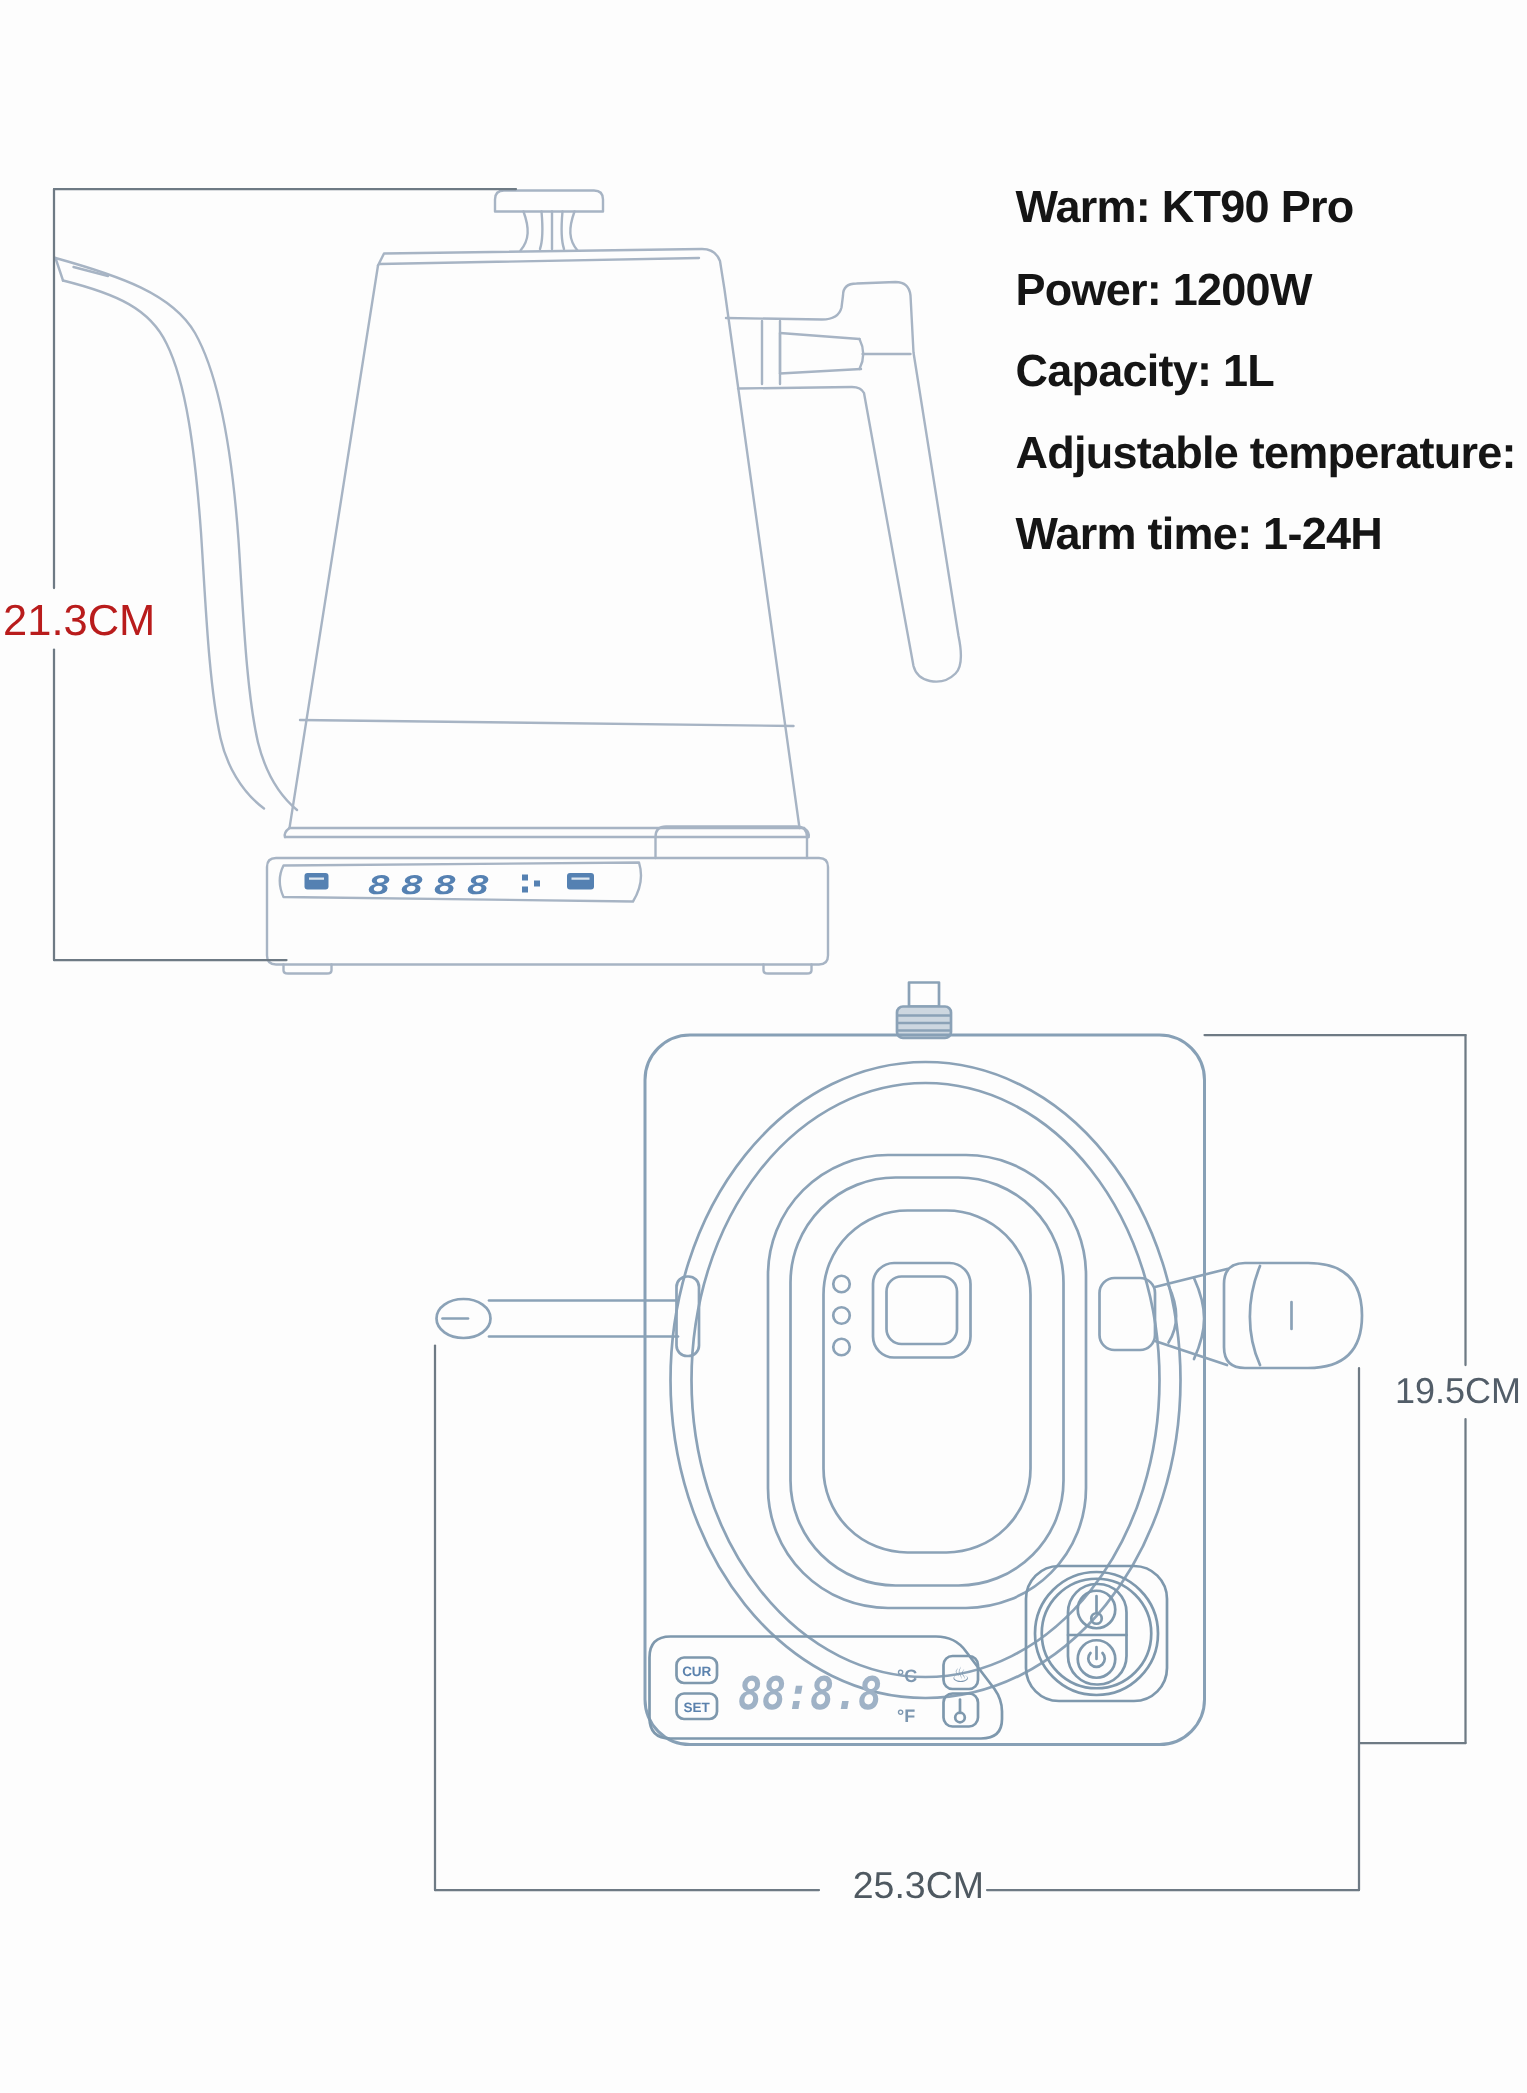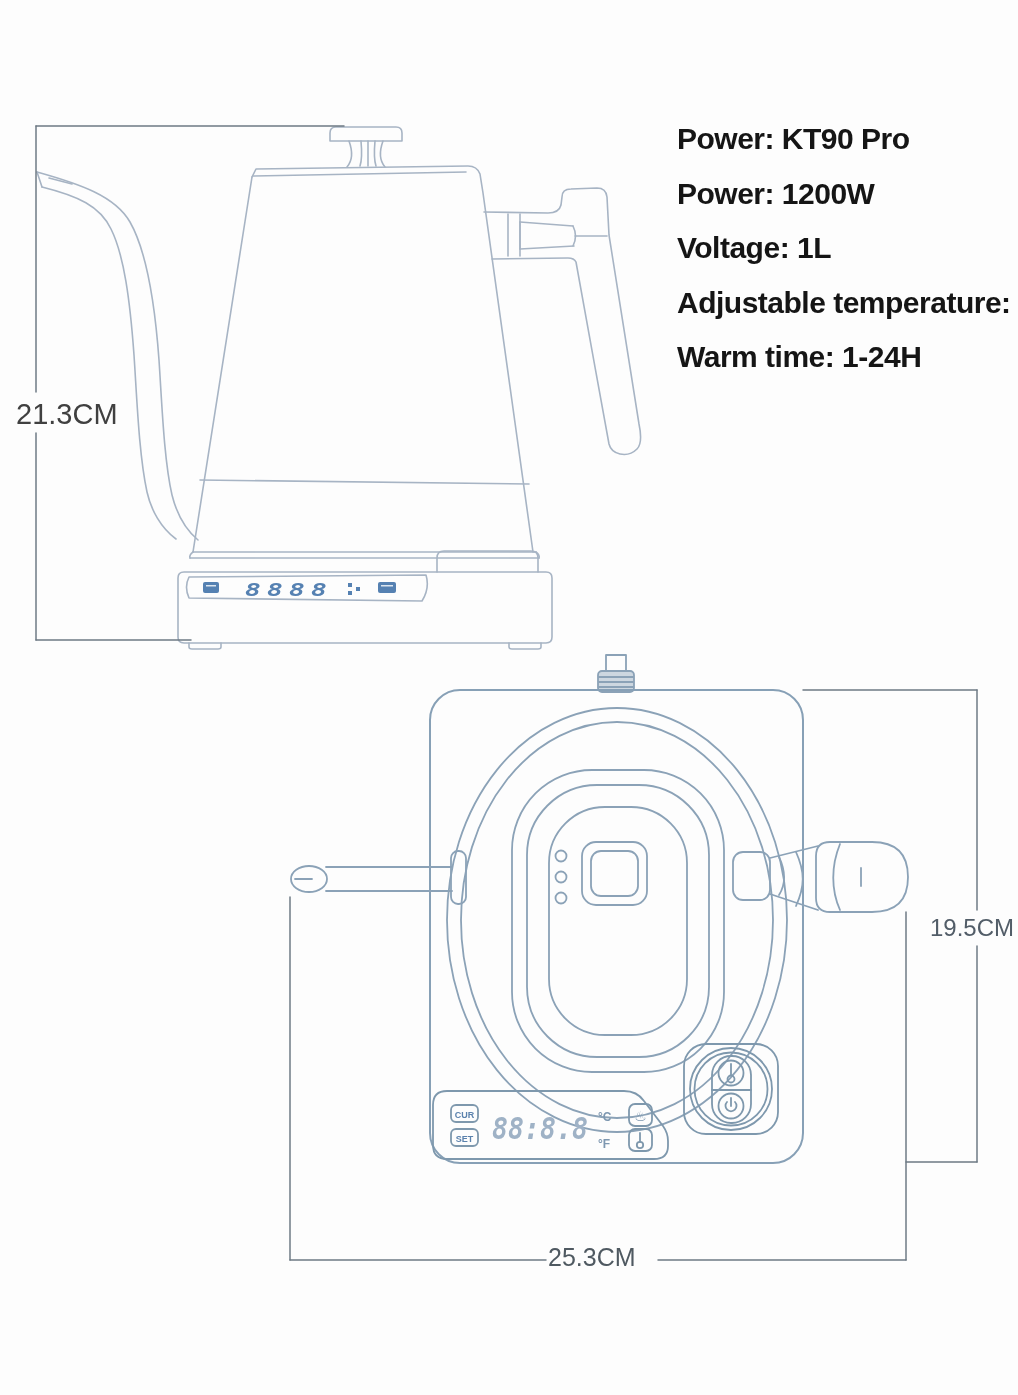--- a/index.html
+++ b/index.html
@@ -16,23 +16,23 @@
     font-family:"Liberation Sans", sans-serif;
     font-weight:bold;font-size:30px;line-height:54.5px;
     color:#151515;white-space:nowrap;
     letter-spacing:-0.5px;
   }
   .dim-label{
     position:absolute;
     font-family:"Liberation Sans", sans-serif;
     white-space:nowrap;
   }
-  .dim-kettle-height{left:16px;top:398px;width:110px;font-size:29px;color:#404040;}
+  .dim-kettle-height{left:2px;top:398px;width:110px;font-size:29px;color:#b91c1c;}
   .dim-base-height{left:922px;top:914px;width:100px;font-size:24px;color:#525d68;text-align:center;}
-  .dim-base-width{left:548px;top:1243px;width:108px;font-size:25px;color:#4f5961;text-align:left;}
+  .dim-base-width{left:548px;top:1243px;width:108px;font-size:25px;color:#4f5961;text-align:right;}
 </style>
 </head>
 <body>
 
 <div class="canvas">
 
   <svg class="artwork" width="1018" height="1395" viewBox="0 0 1018 1395">
 
     <g fill="none" stroke="#a7b4c4" stroke-width="1.6" stroke-linecap="round" stroke-linejoin="round">
 
@@ -194,23 +194,23 @@
 
     <g fill="none" stroke="#6e7a84" stroke-width="1.5" stroke-linecap="round">
       <path d="M 36,126 V 392"></path>
       <path d="M 36,433 V 640"></path>
       <path d="M 36,126 H 344"></path>
       <path d="M 36,640 H 191"></path>
     </g>
   </svg>
 
   <div class="spec-block">
-    <div>Power: KT90 Pro</div>
+    <div>Warm: KT90 Pro</div>
     <div>Power: 1200W</div>
-    <div>Voltage: 1L</div>
+    <div>Capacity: 1L</div>
     <div>Adjustable temperature:</div>
     <div>Warm time: 1-24H</div>
   </div>
 
   <div class="dim-label dim-kettle-height">21.3CM</div>
   <div class="dim-label dim-base-height">19.5CM</div>
   <div class="dim-label dim-base-width">25.3CM</div>
 
 </div>
 

